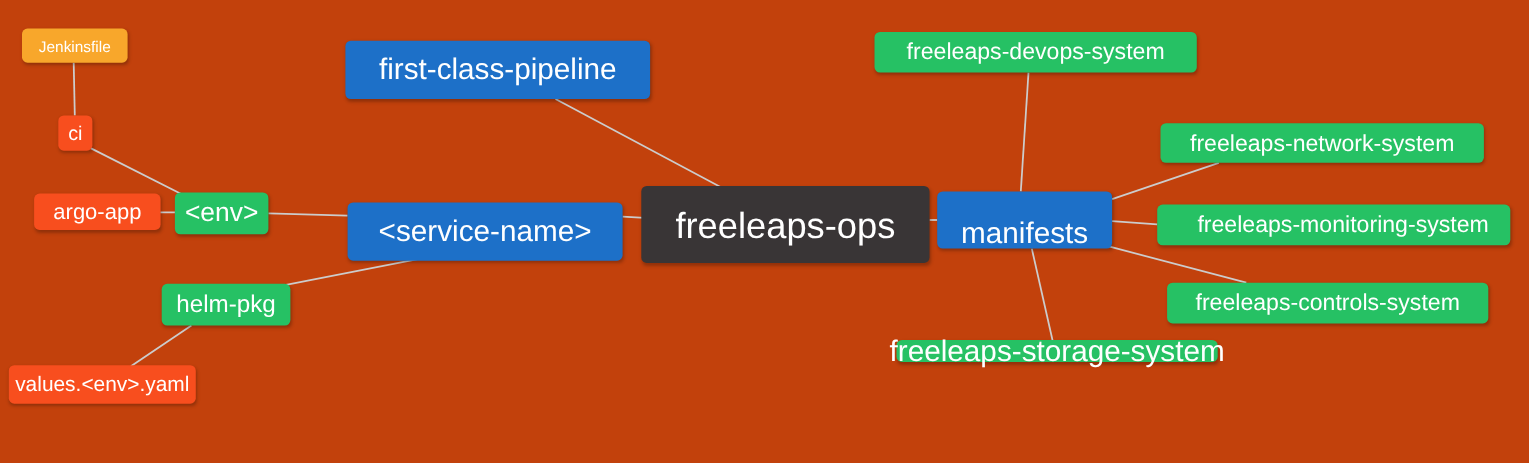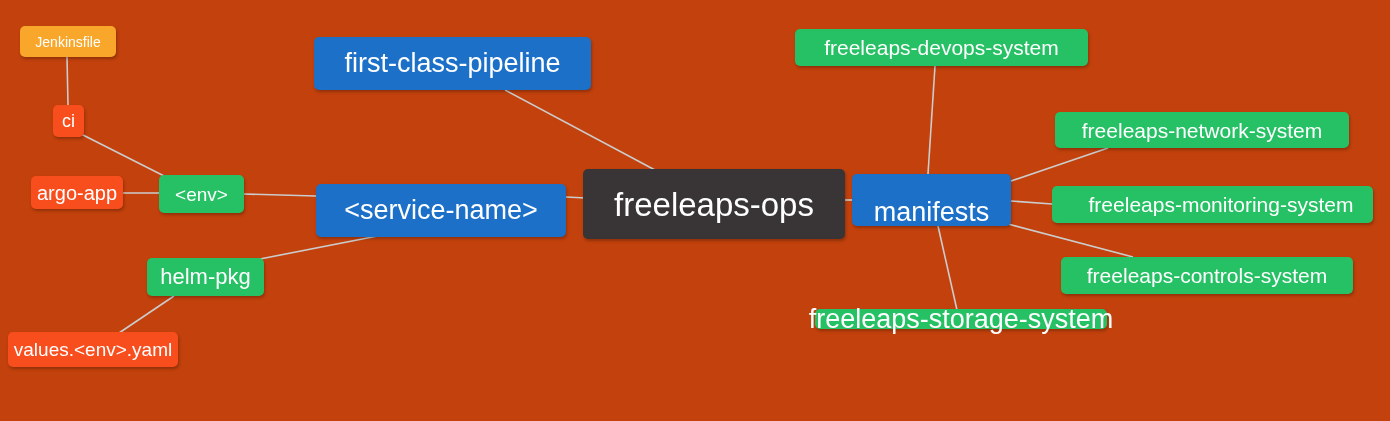--- a/index.html
+++ b/index.html
@@ -50,24 +50,24 @@
       <line x1="1008" y1="224" x2="1133" y2="257" stroke="#cccccc" stroke-width="1.6"></line>
       <line x1="938" y1="226" x2="957" y2="310" stroke="#cccccc" stroke-width="1.6"></line>
     </svg>
 
 <div class="node" style="left: 20px; top: 26px; width: 96px; height: 31px; font-size: 14px; background: rgb(248, 167, 43); color: rgb(255, 255, 255);">
       <span>Jenkinsfile</span>
     </div>
     <div class="node" style="left: 53px; top: 105px; width: 31px; height: 32px; font-size: 18px; background: rgb(248, 78, 30); color: rgb(255, 255, 255);">
       <span>ci</span>
     </div>
-    <div class="node" style="left: 31px; top: 176px; width: 92px; height: 33px; font-size: 20px; background: rgb(248, 78, 30); color: rgb(255, 255, 255);">
+    <div class="node" style="left: 31px; top: 176px; width: 115px; height: 33px; font-size: 20px; background: rgb(248, 78, 30); color: rgb(255, 255, 255);">
       <span>argo-app</span>
     </div>
-    <div class="node" style="left: 159px; top: 175px; width: 85px; height: 38px; font-size: 19px; background: rgb(38, 193, 100); color: rgb(255, 255, 255); text-align: center;">
+    <div class="node" style="left: 159px; top: 175px; width: 85px; height: 38px; font-size: 24px; background: rgb(38, 193, 100); color: rgb(255, 255, 255); text-align: center;">
       <span>&lt;env&gt;</span>
     </div>
     <div class="node" style="left: 147px; top: 258px; width: 117px; height: 38px; font-size: 22px; background: rgb(38, 193, 100); color: rgb(255, 255, 255);">
       <span>helm-pkg</span>
     </div>
     <div class="node" style="left: 314px; top: 37px; width: 277px; height: 53px; font-size: 27px; background: rgb(29, 112, 200); color: rgb(255, 255, 255);">
       <span>first-class-pipeline</span>
     </div>
     <div class="node" style="left: 8px; top: 332px; width: 170px; height: 35px; font-size: 19px; background: rgb(248, 78, 30); color: rgb(255, 255, 255);">
       <span>values.&lt;env&gt;.yaml</span>

